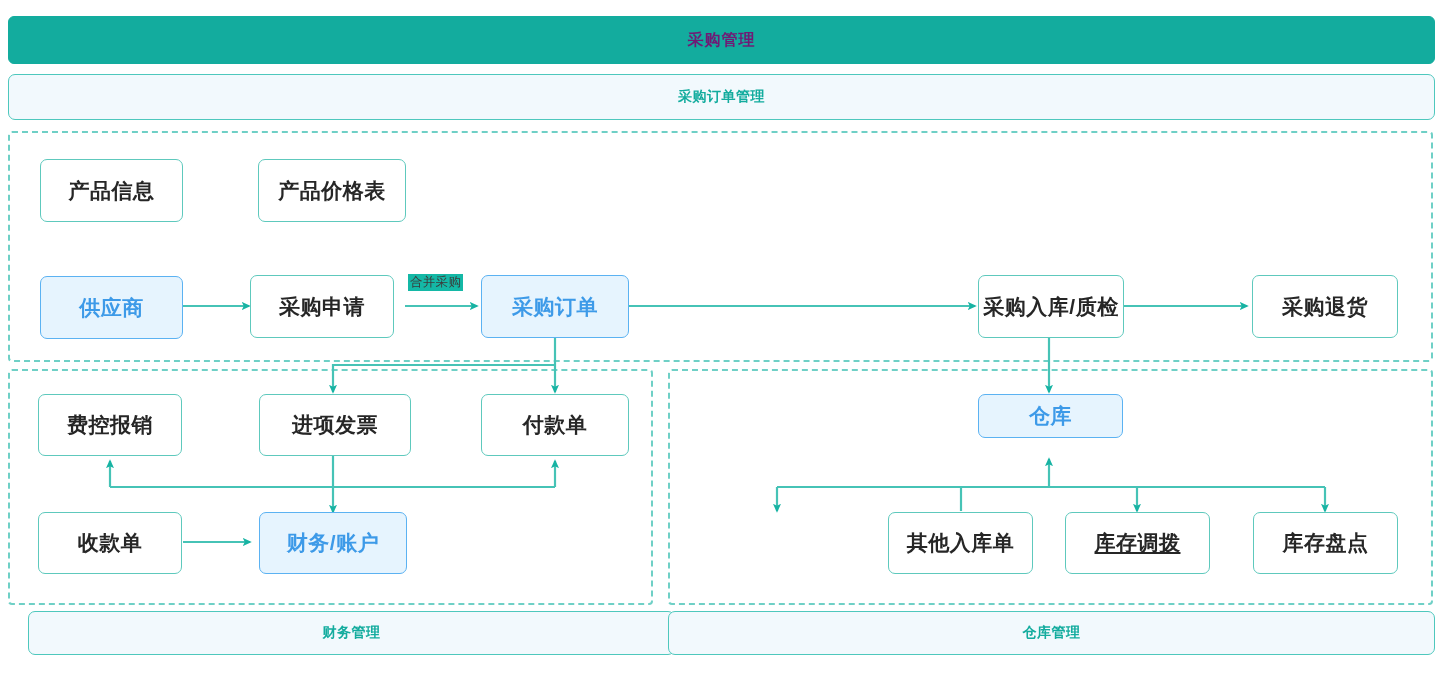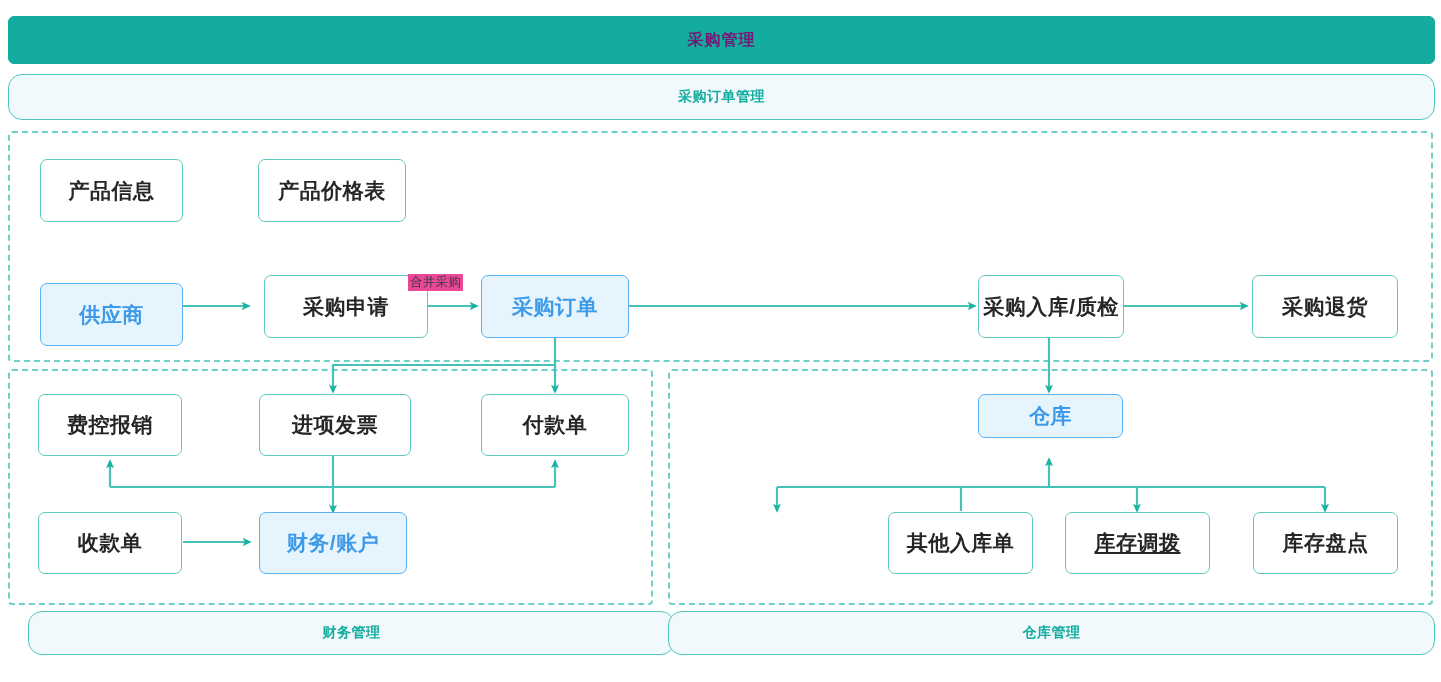--- a/index.html
+++ b/index.html
@@ -32,21 +32,21 @@
     display:flex;align-items:center;justify-content:center;
     color:#701a75;
     font-size:16px;font-weight:bold;
     letter-spacing:1px;
     z-index:4;
   }
   .banner-sub{
     position:absolute;
     background:#f2f9fd;
     border:1px solid #4ec8bd;
-    border-radius:14px;
+    border-radius:7px;
     display:flex;align-items:center;justify-content:center;
     color:#13ac9e;
     font-size:14px;font-weight:bold;
     letter-spacing:.5px;
     z-index:4;
   }
   #banner-order{ left:8px; top:74px; width:1425px; height:44px; }
   #banner-finance{ left:8px; top:611px; width:645px; height:42px;margin-left:20px; }
   #banner-wh{ left:668px; top:611px; width:765px; height:42px; }
 
@@ -82,21 +82,21 @@
   .node.hl{
     background:#e6f4fe;
     border:1.6px solid #5bb2f2;
     color:#3d9ae8;
   }
   
   .edge-label{
     position:absolute;
     font-size:12.5px;
     color:#3b3b3b;
-    background:#ec4899;
+    background:#14b8a6;
     padding:0 2px;
     white-space:nowrap;
     z-index:3;
     letter-spacing:.3px;
   }
 </style>
 </head>
 <body>
 
 <div id="canvas">
@@ -148,22 +148,22 @@
   </svg>
 
   <div class="banner-main">采购管理</div>
   <div class="banner-sub" id="banner-order">采购订单管理</div>
   <div class="banner-sub" id="banner-finance">财务管理</div>
   <div class="banner-sub" id="banner-wh">仓库管理</div>
 
   <div class="node plain" style="left:40px;  top:159px; width:143px; height:63px;">产品信息</div>
   <div class="node plain" style="left:258px; top:159px; width:148px; height:63px;">产品价格表</div>
 
-  <div class="node hl" style="left:40px;  top:283px; width:143px; height:63px;">供应商</div>
-  <div class="node plain" style="left:264px; top:275px; width:164px; height:63px;">采购申请</div>
+  <div class="node hl" style="left:40px;  top:276px; width:143px; height:63px;">供应商</div>
+  <div class="node plain" style="left:250px; top:275px; width:144px; height:63px;">采购申请</div>
   <div class="node hl" style="left:481px; top:275px; width:148px; height:63px;">采购订单</div>
   <div class="node plain" style="left:978px; top:275px; width:146px; height:63px;">采购入库/质检</div>
   <div class="node plain" style="left:1252px;top:275px; width:146px; height:63px;">采购退货</div>
 
   <div class="edge-label" style="left:408px; top:274px;">合并采购</div>
 
   <div class="node plain" style="left:38px;  top:394px; width:144px; height:62px;">费控报销</div>
   <div class="node plain" style="left:259px; top:394px; width:152px; height:62px;">进项发票</div>
   <div class="node plain" style="left:481px; top:394px; width:148px; height:62px;">付款单</div>
 

